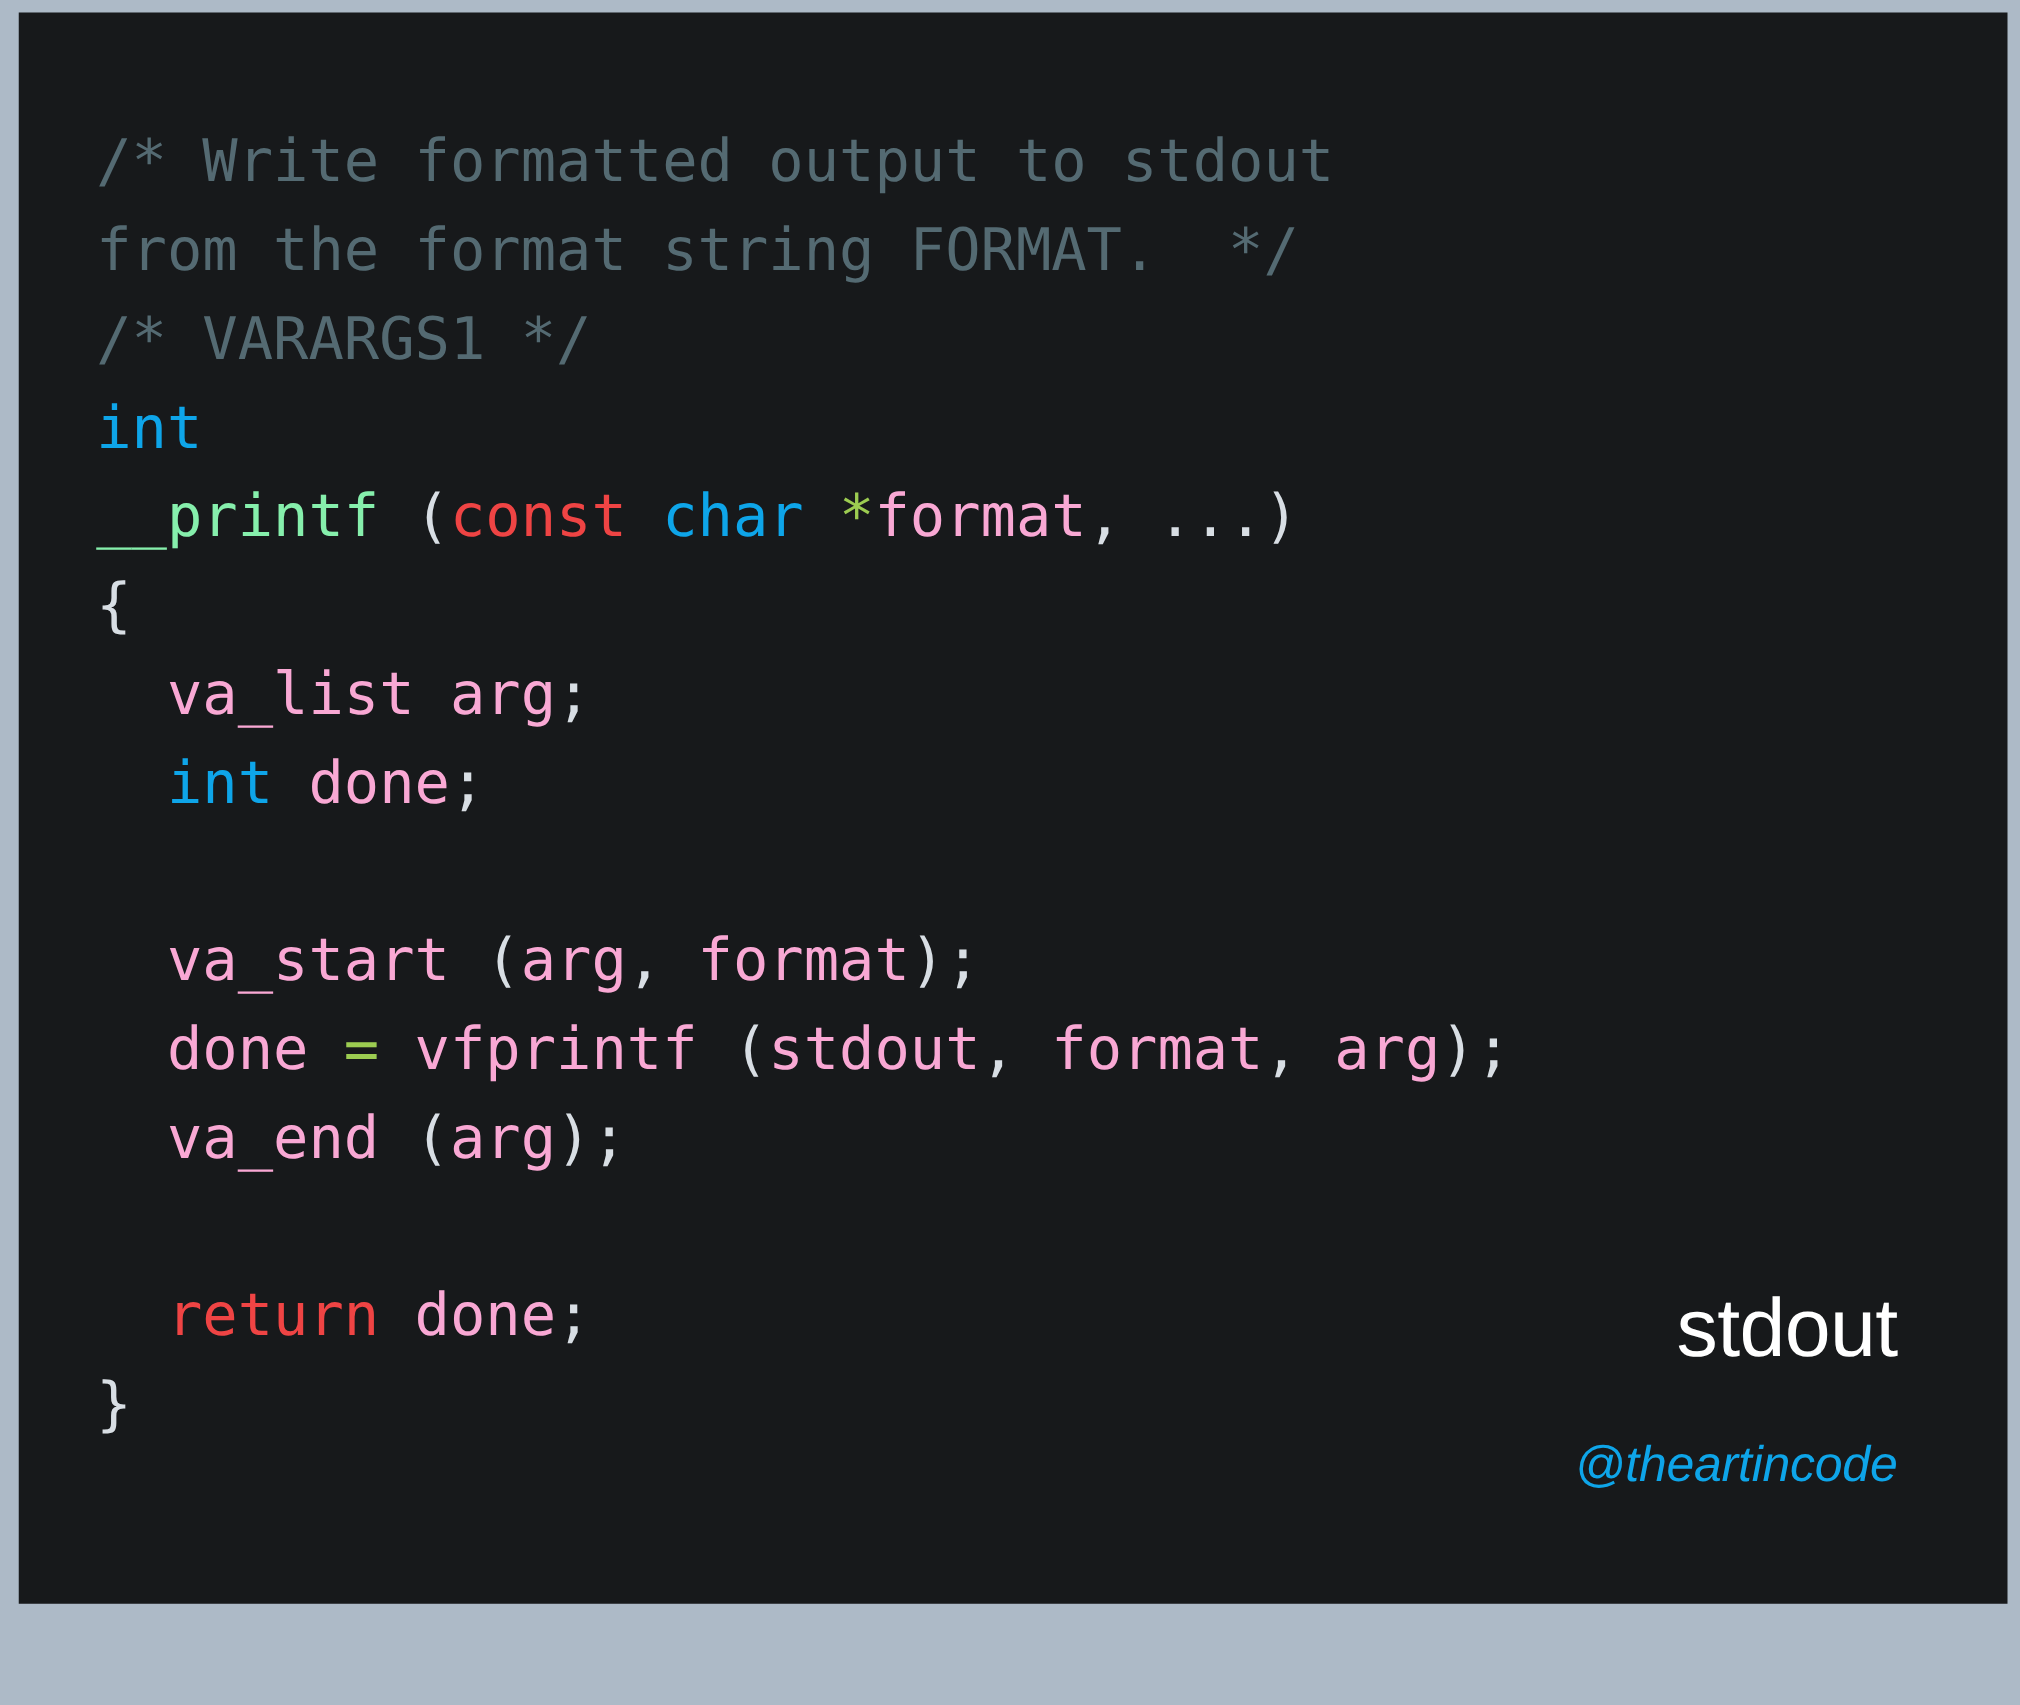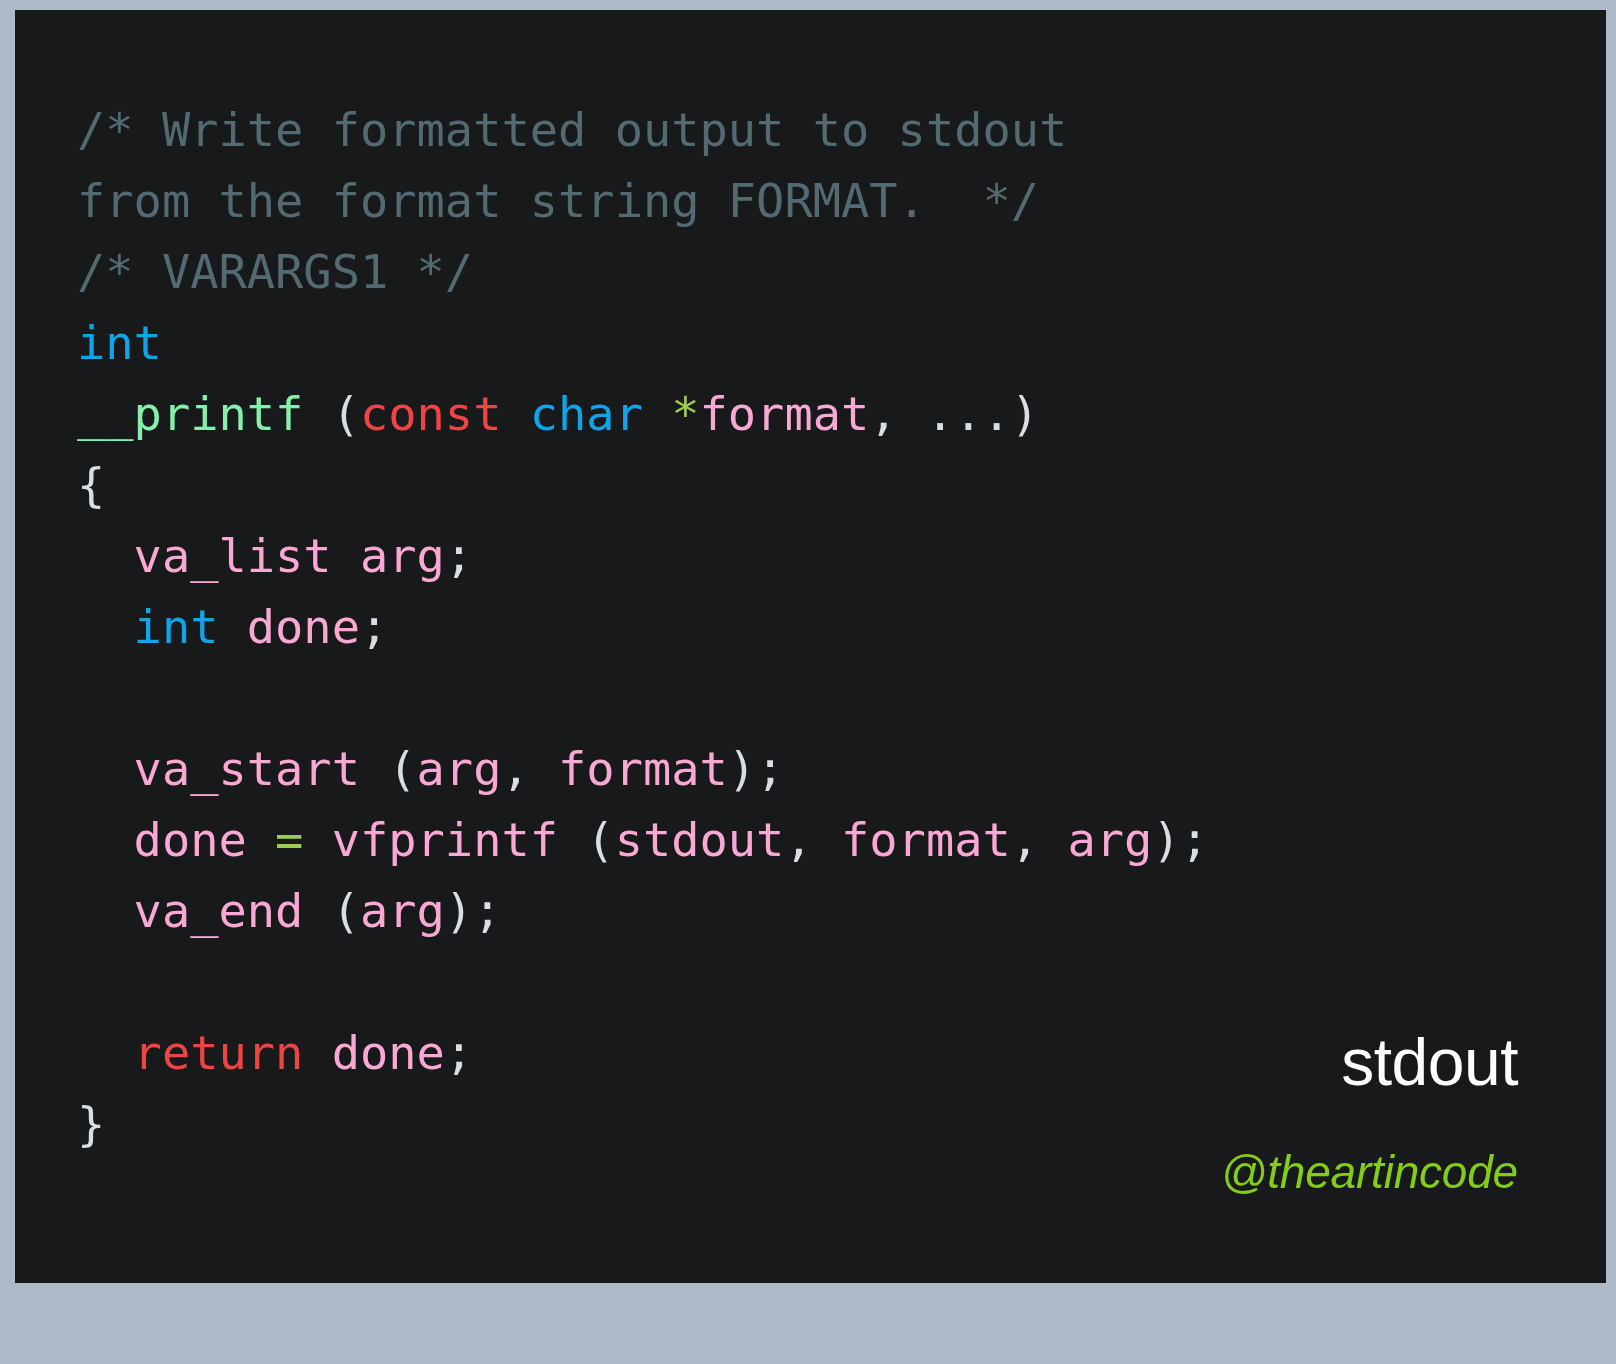--- a/index.html
+++ b/index.html
@@ -59,22 +59,22 @@
 
   #brand-title {
     color: #ffffff;
     font-size: 66px;
     line-height: 74px;
     font-weight: 400;
     letter-spacing: -0.5px;
   }
 
   #brand-handle {
-    color: #84cc16;
-    font-size: 46px;
+    color: #0ea5e9;
+    font-size: 40px;
     line-height: 50px;
     font-style: italic;
     font-weight: 400;
     margin-top: 48px;
     letter-spacing: -0.2px;
   }
 </style>
 </head>
 <body>
 

